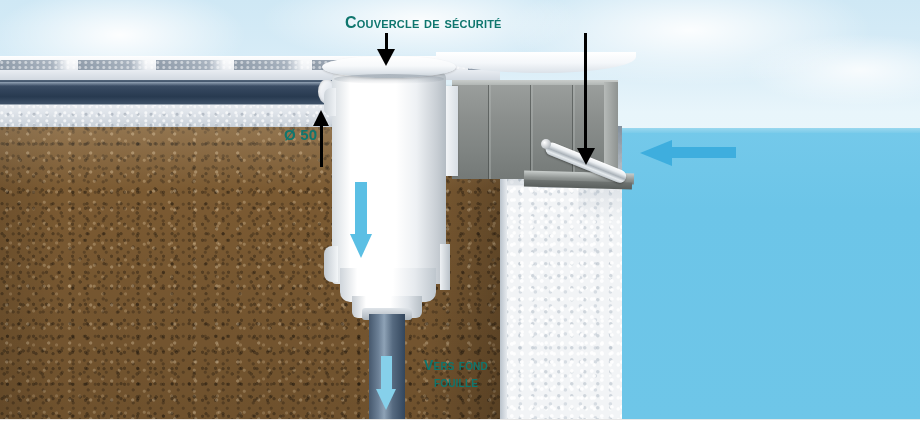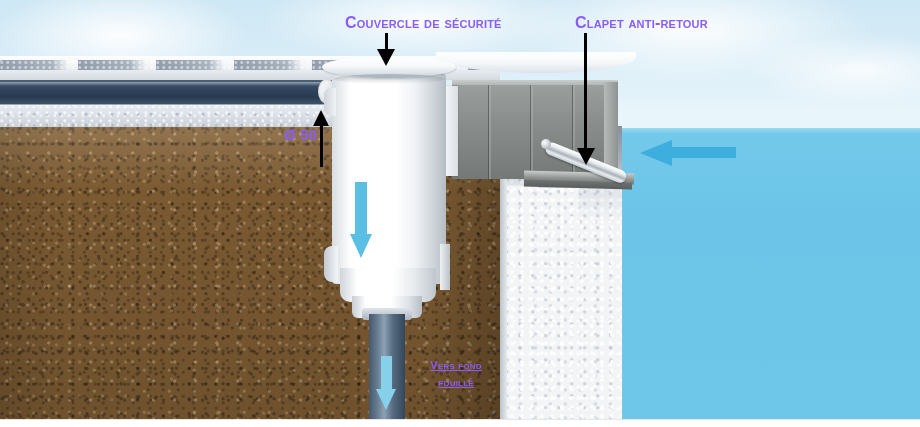--- a/index.html
+++ b/index.html
@@ -264,33 +264,33 @@
     position:absolute;width:0;height:0;
     border-left:9px solid transparent;border-right:9px solid transparent;border-top:17px solid #000;
   }
   .arrow-black-head-up{
     position:absolute;width:0;height:0;
     border-left:8px solid transparent;border-right:8px solid transparent;border-bottom:16px solid #000;
   }
 
   
   .label{
-    position:absolute;color:#8b5cf6;
+    position:absolute;color:#0f766e;
     font-family:"Liberation Sans",sans-serif;
     font-weight:bold;letter-spacing:.2px;
     font-variant:small-caps;
     white-space:nowrap;
   }
   .label-big{font-size:16px;}
   .label-center{text-align:center;white-space:normal;}
 
   #lbl-cover{left:345px;top:14px;}
   #lbl-check{left:575px;top:14px;}
   #lbl-dia{left:284px;top:126px;font-variant:normal;font-size:15px;}
-  #lbl-bottom{left:408px;top:357px;width:96px;line-height:17px;font-size:11px;text-decoration:underline;}
+  #lbl-bottom{left:408px;top:357px;width:96px;line-height:17px;font-size:14px;}
 
   .bottom-border{
     position:absolute;left:0;top:419px;width:920px;height:8px;background:#ffffff;
     border-top:1px solid #e7e7e7;
   }
 </style>
 </head>
 <body>
 
 <div id="scene">
@@ -367,21 +367,20 @@
     <div class="arrow-black-head-down" style="left:577px;top:148px;"></div>
   </div>
 
   <div>
     <div class="arrow-black" style="left:320px;top:122px;width:3px;height:45px;"></div>
     <div class="arrow-black-head-up" style="left:313px;top:110px;"></div>
   </div>
 
   <div class="label label-big" id="lbl-cover">Couvercle de sécurité</div>
 
-  <div class="label label-big" id="lbl-check">Clapet anti-retour</div>
 
   <div class="label" id="lbl-dia">Ø 50</div>
 
   <div class="label label-center" id="lbl-bottom">
     <div>Vers fond</div>
     <div>fouille</div>
   </div>
 
   <div class="bottom-border"></div>
 </div>

